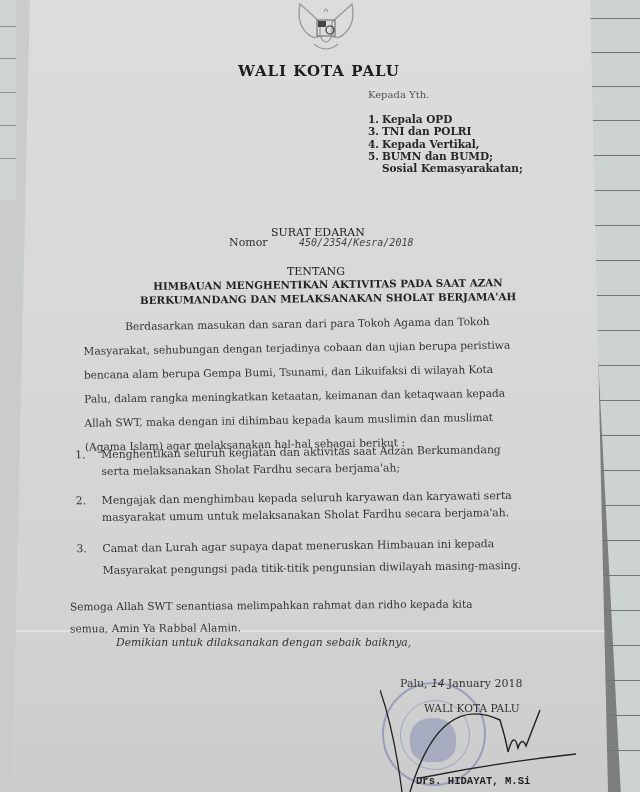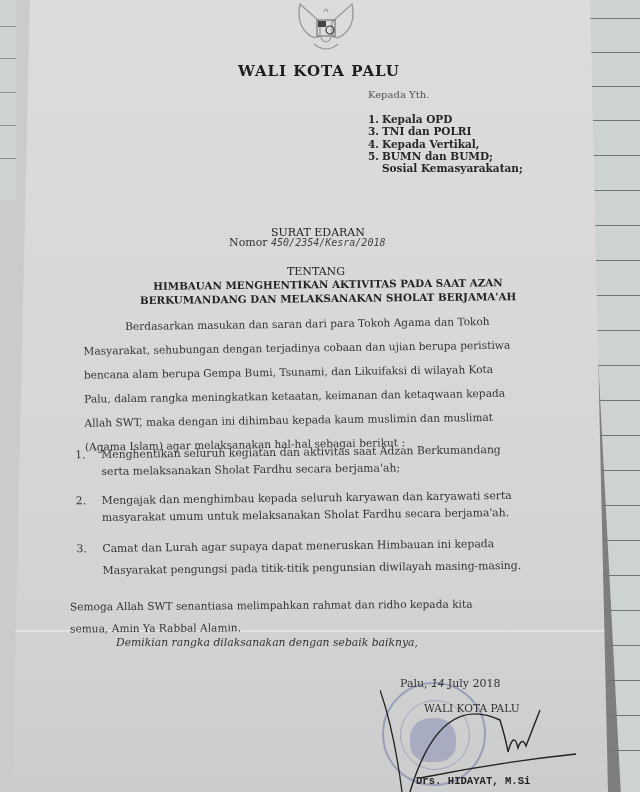--- a/index.html
+++ b/index.html
@@ -14,21 +14,21 @@
   .crest { position:absolute; left:290px; top:0; width:72px; height:58px; }
   .title { position:absolute; left:238px; top:62px; font-size:15px; font-weight:bold; letter-spacing:1px; color:#1e1e1e; }
   .kepada { position:absolute; left:368px; top:89px; font-size:10px; color:#555; }
   .recipients { position:absolute; left:368px; top:113px; font-size:10.5px; font-weight:bold; color:#262626; line-height:12.3px; margin:0; padding:0; list-style:none; }
   .recipients li { white-space:nowrap; }
   .recipients .num { display:inline-block; width:14px; }
   .recipients .indent { padding-left:14px; }
   .surat { position:absolute; left:0; width:640px; text-align:center; }
   .surat-title { top:226px; font-size:11px; color:#222; left:-2px; }
   .nomor { position:absolute; top:236px; left:229px; font-size:11px; color:#333; }
-  .nomor .hand { font-family:"DejaVu Sans Mono",monospace; font-size:10px; color:#444; font-style:italic; }
+  .nomor .hand { font-family:"DejaVu Sans Mono",monospace; font-size:10px; color:#444; font-style:italic;margin-left:28px; }
   .tentang { top:265px; font-size:11px; color:#222; left:-4px; }
   .subject { position:absolute; left:108px; width:440px; text-align:center; font-size:10.3px; font-weight:bold; color:#222; line-height:14px; top:277px; transform:rotate(-0.6deg); }
   .para { position:absolute; font-size:10.6px; color:#333; line-height:24px; }
   .body-para { left:84px; top:311px; width:520px; transform:rotate(-0.8deg); }
   .body-para .line { display:block; white-space:nowrap; }
   .body-para .first { padding-left:42px; }
   .items { position:absolute; left:76px; top:443px; width:540px; font-size:10.8px; color:#333; transform:rotate(-0.7deg); }
   .item { position:relative; padding-left:26px; margin-bottom:10px; line-height:17px; }
   .item .n { position:absolute; left:0; top:0; }
   .item3 { line-height:22px; }
@@ -140,31 +140,31 @@
     <span class="n">3.</span>
     <div>Camat dan Lurah agar supaya dapat meneruskan Himbauan ini kepada</div>
     <div>Masyarakat pengungsi pada titik-titik pengunsian diwilayah masing-masing.</div>
   </div>
 </div>
 
 <div class="closing">
   <div>Semoga Allah SWT senantiasa melimpahkan rahmat dan ridho kepada kita</div>
   <div>semua, Amin Ya Rabbal Alamin.</div>
 </div>
-<div class="demikian">Demikian rangka dilaksanakan dengan sebaik baiknya,</div>
+<div class="demikian">Demikian untuk dilaksanakan dengan sebaik baiknya,</div>
 
 <div class="stamp">
   <div class="stamp-inner"></div>
   <div class="stamp-eagle"></div>
 </div>
 
 <div class="place-date">
   <span>Palu,</span>
   <span class="hand">14</span>
-  <span>July 2018</span>
+  <span>January 2018</span>
 </div>
 <div class="sign-title">WALI KOTA PALU</div>
 
 <svg class="signature" viewBox="0 0 200 102">
   <path d="M0 0 Q14 40 22 102" fill="none" stroke="#222" stroke-width="1.3"></path>
   <path d="M30 102 Q60 2 120 30 Q126 50 128 62 Q134 40 138 58 Q142 46 146 56 L160 20" fill="none" stroke="#222" stroke-width="1.4"></path>
   <path d="M40 88 Q120 72 196 64" fill="none" stroke="#222" stroke-width="1.3"></path>
 </svg>
 
 <div class="signer">Drs. HIDAYAT, M.Si</div>

